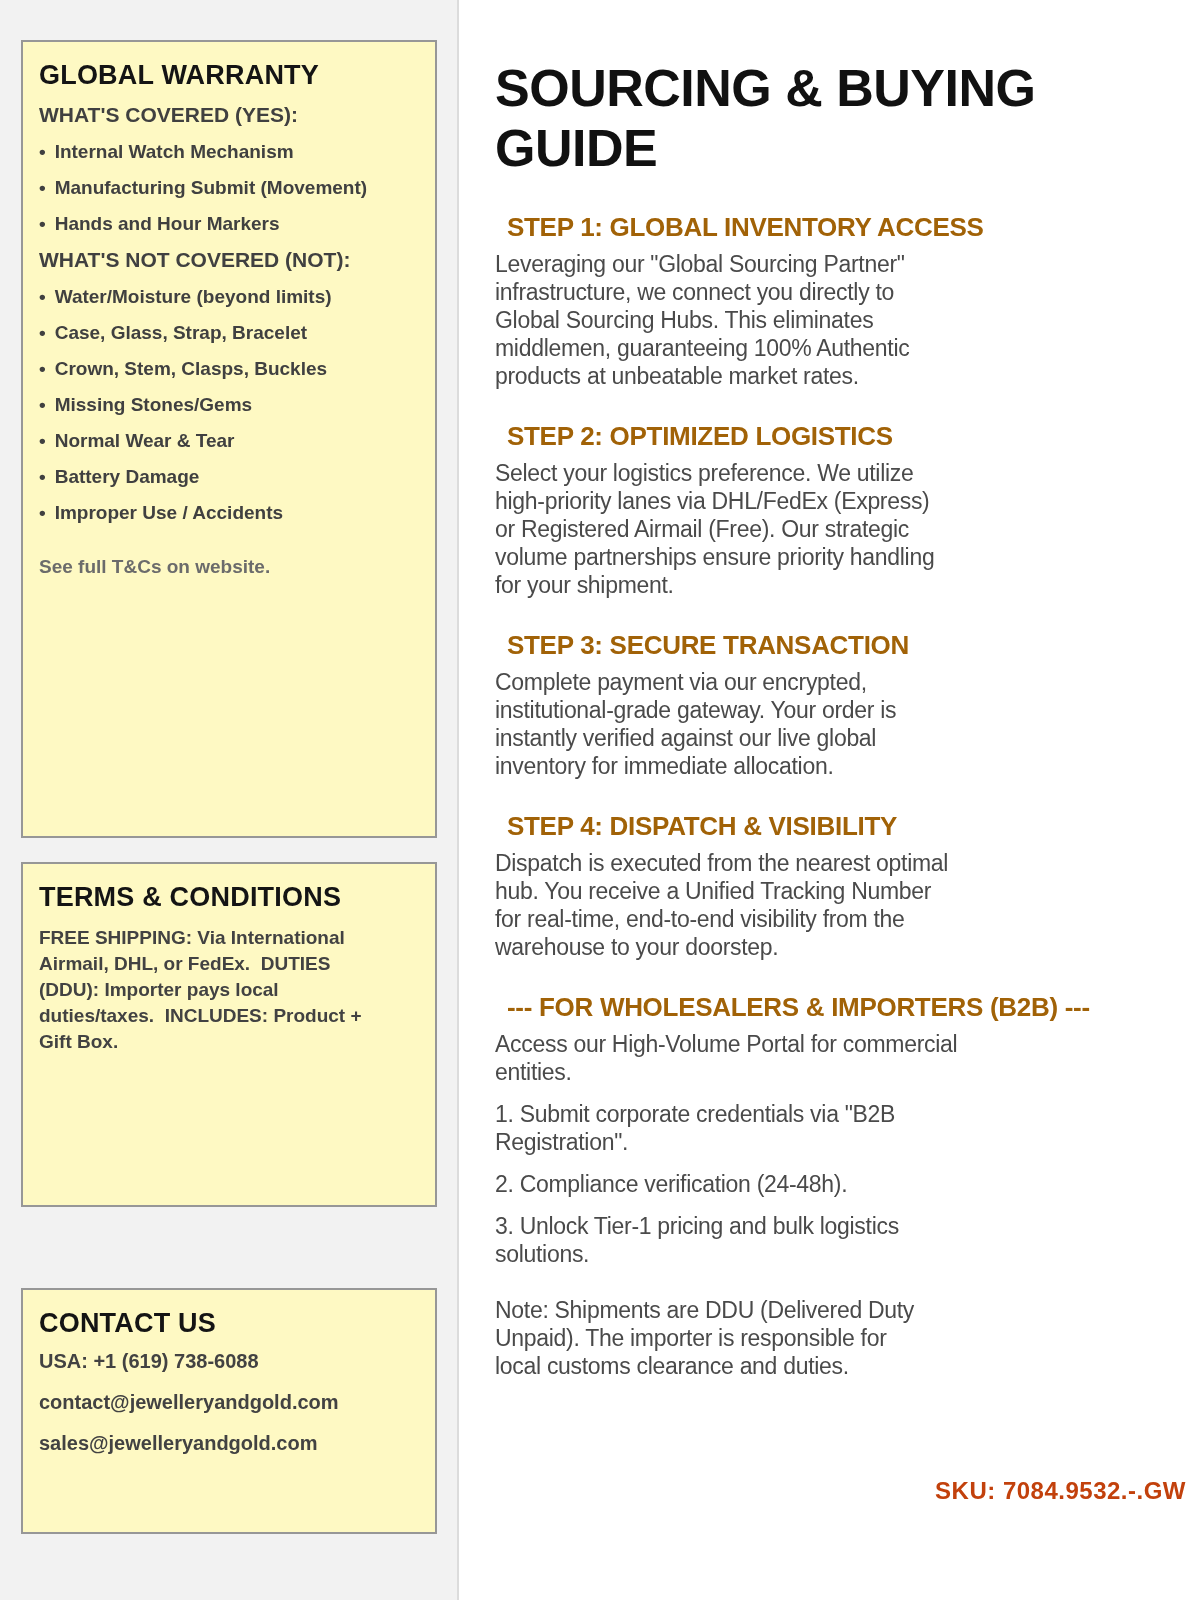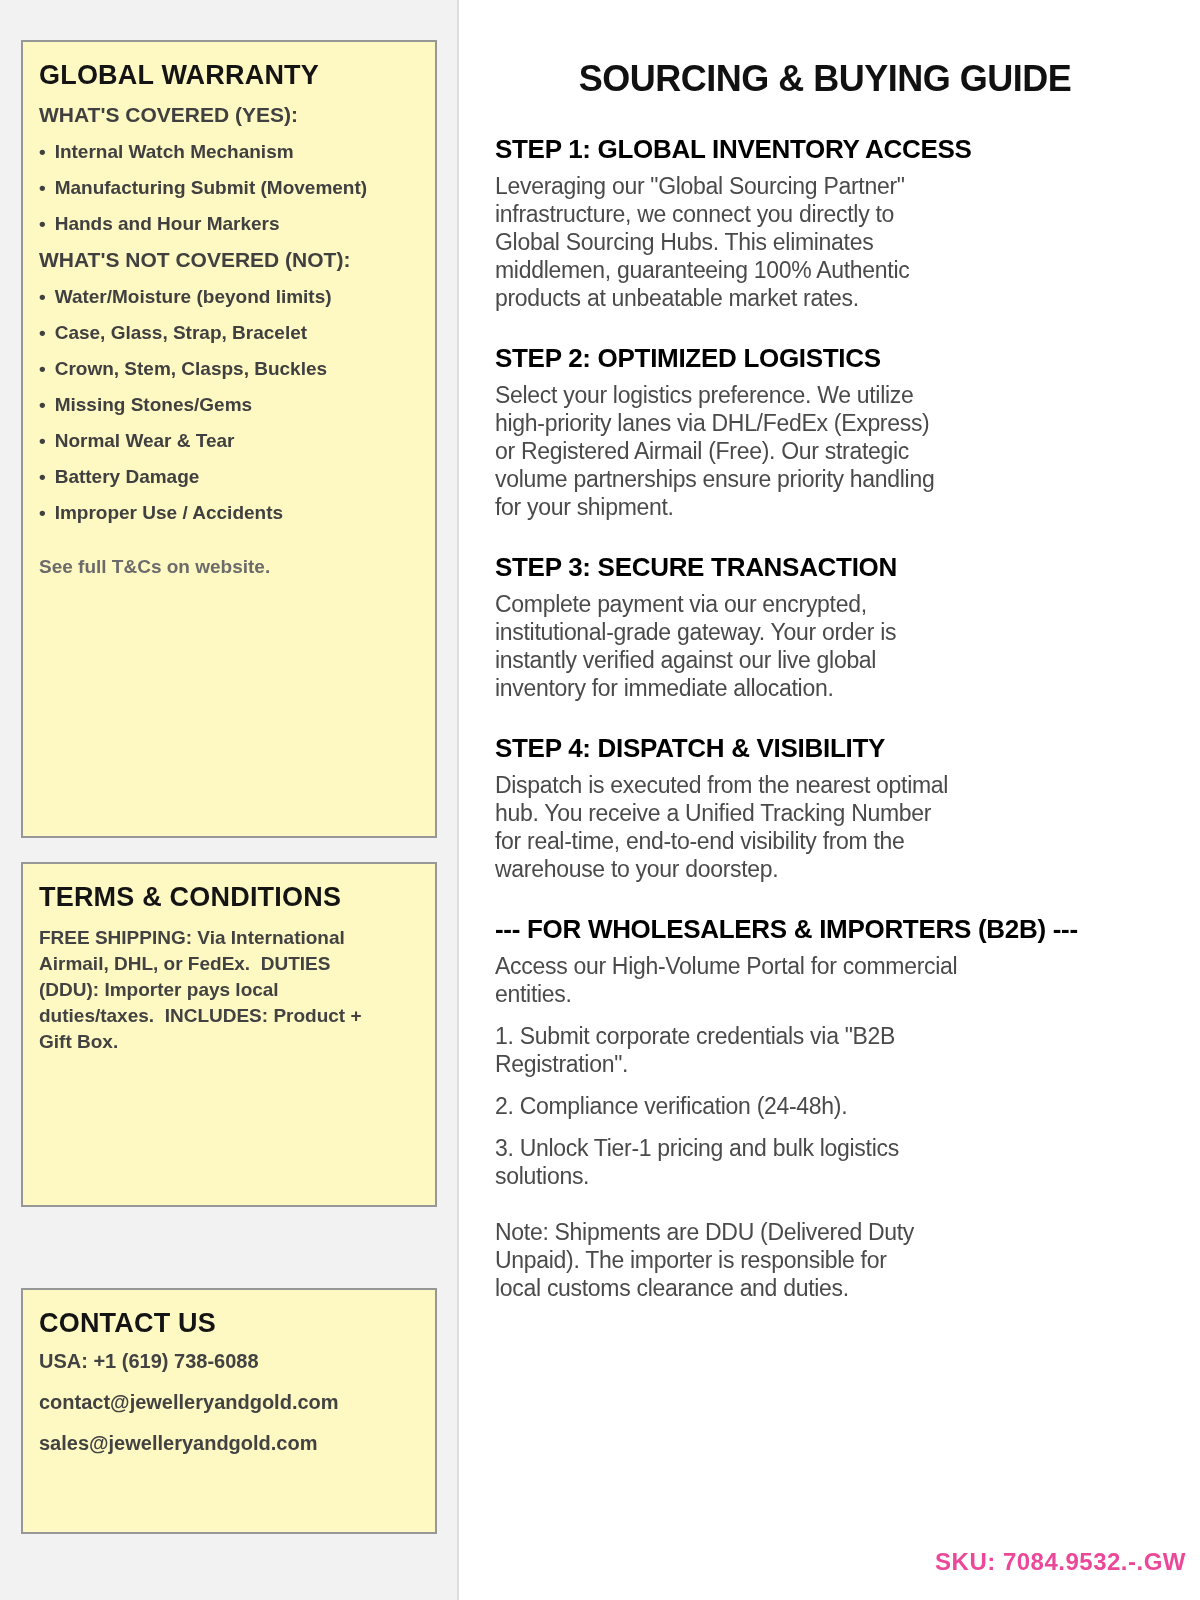--- a/index.html
+++ b/index.html
@@ -62,43 +62,43 @@
     line-height: 21px;
   }
   
   .main {
     position: absolute; left: 459px; top: 0; width: 741px;
     padding: 0 0 0 36px; box-sizing: border-box;
   }
   .main h1 {
     margin: 58px 0 0 0;
     width: 660px;
-    text-align: center;
-    font-size: 36px; font-weight: bold; color: #111111;
+    text-align: left;
+    font-size: 52px; font-weight: bold; color: #111111;
     letter-spacing: -0.5px;
   }
   .main h2 {
-    margin: 31px 0 7px 0;
-    font-size: 26px; font-weight: bold; color: #000000;
+    margin: 31px 0 7px 12px;
+    font-size: 26px; font-weight: bold; color: #a16207;
     letter-spacing: -0.3px;
   }
   .main p {
     margin: 0;
     font-size: 23px; color: #4a4a4a;
     line-height: 28px;
     letter-spacing: -0.3px;
     white-space: pre-line;
   }
   .main .first-heading { margin-top: 34px; }
   .b2b-item { margin-top: 14px !important; }
   .b2b-note { margin-top: 28px !important; }
   
   .sku {
-    position: absolute; right: 14px; top: 1548px;
-    font-size: 24px; font-weight: bold; color: #ec4899;
+    position: absolute; right: 14px; top: 1477px;
+    font-size: 24px; font-weight: bold; color: #c2410c;
     letter-spacing: 0.5px;
   }
 </style>
 </head>
 <body>
 
 <div class="page">
 
   <aside class="sidebar">
 

